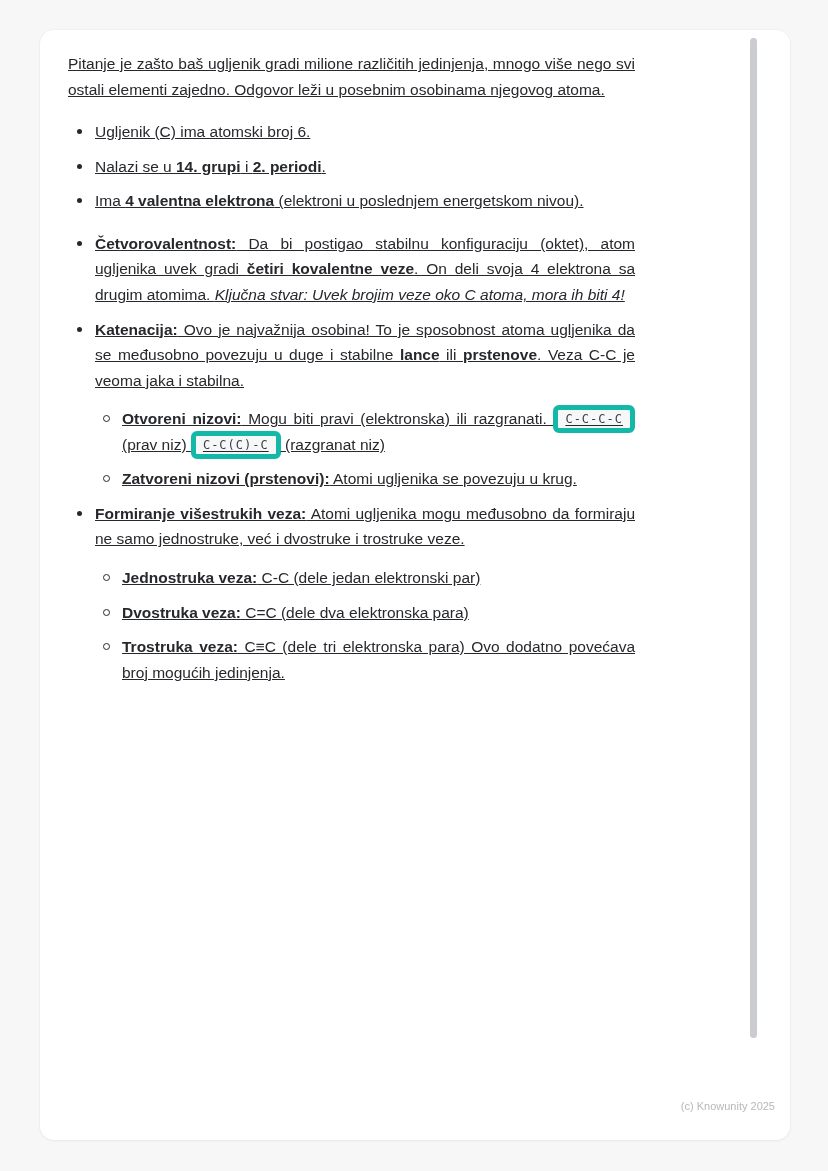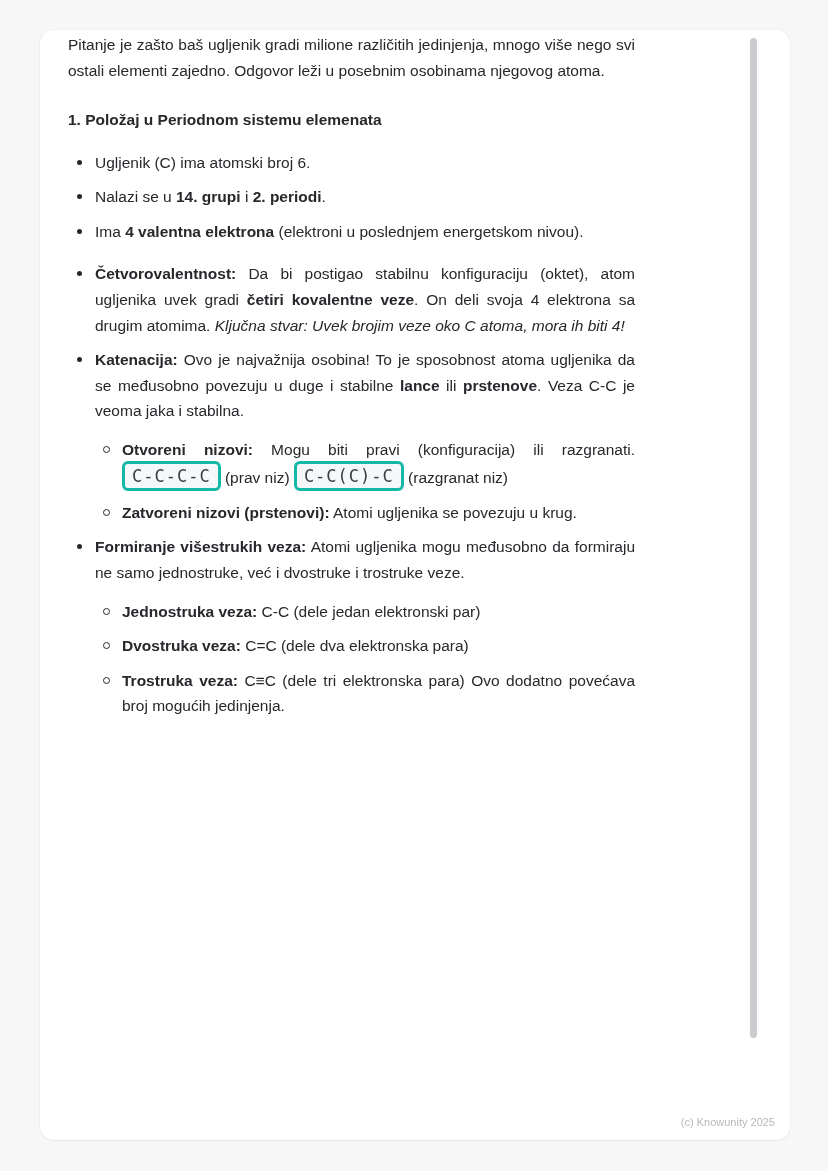--- a/index.html
+++ b/index.html
@@ -13,38 +13,39 @@
     position:absolute;
     left:40px; top:30px;
     width:750px; height:1110px;
     background:#ffffff;
     border-radius:14px;
     box-shadow:0 1px 3px rgba(0,0,0,0.05), 0 0 0 1px rgba(0,0,0,0.02);
     overflow:hidden;
   }
   .content {
     position:absolute;
-    left:28px; top:2px;
+    left:28px; top:21px;
     width:567px;
     font-size:15.5px;
     line-height:1.65;
     text-align:justify;
+    text-decoration:underline;
   }
   p.para { margin:0 0 17px; }
   p.heading { margin:24px 0 17px; font-weight:700; }
   .seg.b { font-weight:700; }
   .seg.i { font-style:italic; }
   .seg.math { font-family:"DejaVu Serif", serif; }
   sup.seg { font-size:0.68em; line-height:0; }
   code.seg.code {
     font-family:"DejaVu Sans Mono", monospace;
-    font-size:17px;
+    font-size:12px;
     letter-spacing:1px;
     background:#f6f7f8;
-    border:3px solid #14b8a6;
+    border:5px solid #14b8a6;
     border-radius:6px;
     padding:2px 7px;
     color:#3a3d42;
     white-space:nowrap;
     vertical-align:1px;
   }
   ul.blist { list-style:none; margin:16px 0 17px; }
   ul.blist > li {
     position:relative;
     padding-left:27px;
@@ -77,42 +78,41 @@
   .scrollbar-thumb {
     position:absolute;
     right:33px; top:8px;
     width:7px; height:1000px;
     border-radius:4px;
     background:#cbccd0;
     cursor:pointer;
   }
   .footer {
     position:absolute;
-    right:15px; bottom:12px;
+    right:15px; bottom:28px;
     font-size:11px;
     color:#b7b8bc;
   }
 </style>
 </head>
 <body>
 
 <div class="page">
   <div class="card">
     <div class="content">
         <p class="para"><span class="seg">Pitanje je zašto baš ugljenik gradi milione različitih jedinjenja, mnogo više nego svi ostali elementi zajedno. Odgovor leži u posebnim osobinama njegovog atoma.</span></p>
-        <p class="heading"><span class="seg b">1. Položaj u Periodnom sistemu elemenata</span></p>
         <ul class="blist">
           <li><span class="seg">Ugljenik (C) ima atomski broj 6.</span></li>
           <li><span class="seg">Nalazi se u </span><span class="seg b">14. grupi</span><span class="seg"> i </span><span class="seg b">2. periodi</span><span class="seg">.</span></li>
           <li><span class="seg">Ima </span><span class="seg b">4 valentna elektrona</span><span class="seg"> (elektroni u poslednjem energetskom nivou).</span></li>
         </ul>
         <ul class="blist">
           <li><span class="seg b">Četvorovalentnost:</span><span class="seg"> Da bi postigao stabilnu konfiguraciju (oktet), atom ugljenika uvek gradi </span><span class="seg b">četiri kovalentne veze</span><span class="seg">. On deli svoja 4 elektrona sa drugim atomima. </span><span class="seg i">Ključna stvar: Uvek brojim veze oko C atoma, mora ih biti 4!</span></li>
           <li><span class="seg b">Katenacija:</span><span class="seg"> Ovo je najvažnija osobina! To je sposobnost atoma ugljenika da se međusobno povezuju u duge i stabilne </span><span class="seg b">lance</span><span class="seg"> ili </span><span class="seg b">prstenove</span><span class="seg">. Veza C-C je veoma jaka i stabilna.</span><ul class="sublist">
-              <li><span class="seg b">Otvoreni nizovi:</span><span class="seg"> Mogu biti pravi (konfiguracija) ili razgranati. </span><code class="seg code">C-C-C-C</code><span class="seg"> (prav niz) </span><code class="seg code">C-C(C)-C</code><span class="seg"> (razgranat niz)</span></li>
+              <li><span class="seg b">Otvoreni nizovi:</span><span class="seg"> Mogu biti pravi (elektronska) ili razgranati. </span><code class="seg code">C-C-C-C</code><span class="seg"> (prav niz) </span><code class="seg code">C-C(C)-C</code><span class="seg"> (razgranat niz)</span></li>
               <li><span class="seg b">Zatvoreni nizovi (prstenovi):</span><span class="seg"> Atomi ugljenika se povezuju u krug.</span></li>
             </ul></li>
           <li><span class="seg b">Formiranje višestrukih veza:</span><span class="seg"> Atomi ugljenika mogu međusobno da formiraju ne samo jednostruke, već i dvostruke i trostruke veze.</span><ul class="sublist">
               <li><span class="seg b">Jednostruka veza:</span><span class="seg"> C-C (dele jedan elektronski par)</span></li>
               <li><span class="seg b">Dvostruka veza:</span><span class="seg"> C=C (dele dva elektronska para)</span></li>
               <li><span class="seg b">Trostruka veza:</span><span class="seg"> C≡C (dele tri elektronska para) Ovo dodatno povećava broj mogućih jedinjenja.</span></li>
             </ul></li>
         </ul>
       </div>
     <div class="scrollbar-thumb"></div>

